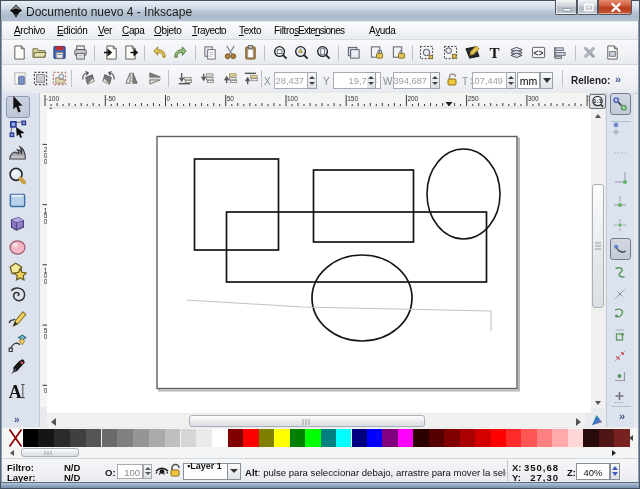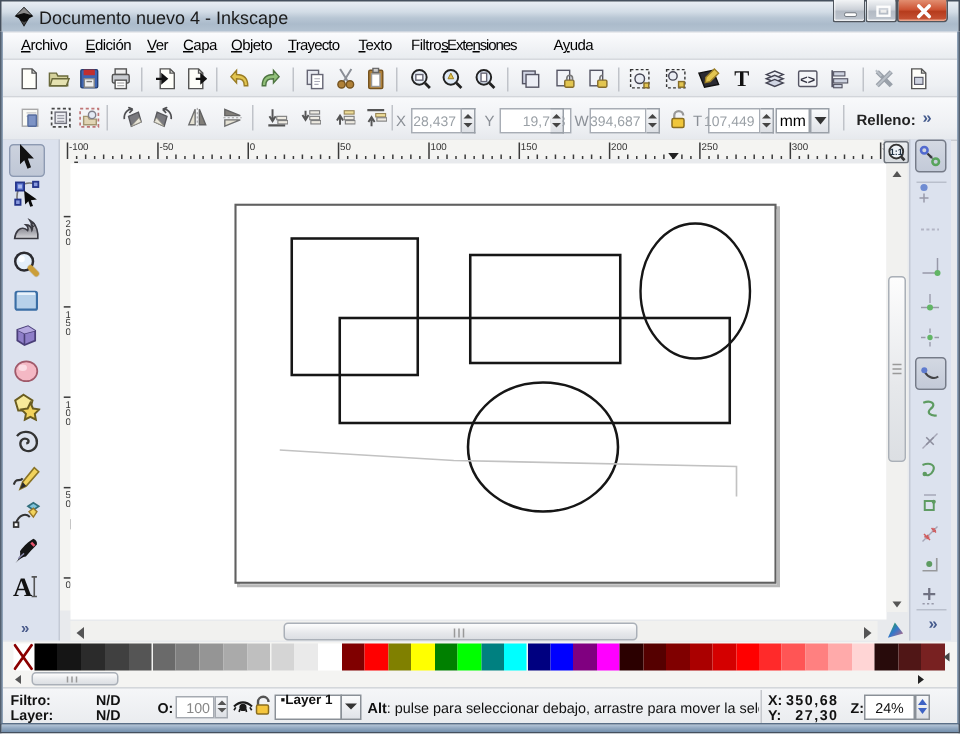--- a/index.html
+++ b/index.html
@@ -940,21 +940,21 @@
     <span class="b" style="left:185px;top:2px;font-size:9px">▪Layer 1</span>
     <span style="left:225px;top:4px;width:14px;height:17px;background:linear-gradient(#fafbfc,#e0e3e8);border:1px solid #8a9097"></span>
     <span style="left:228px;top:10px;width:0;height:0;border-left:4px solid transparent;border-right:4px solid transparent;border-top:4px solid #333"></span>
     <span style="left:243px;top:8px;width:261px;overflow:hidden;white-space:nowrap;font-size:9.6px"><b>Alt</b>: pulse para seleccionar debajo, arrastre para mover la selecci</span>
     <span style="left:505px;top:1px;width:1px;height:22px;background:#c5c8cd"></span>
     <span class="b" style="left:510px;top:3px">X:</span>
       <span class="b" style="left:518px;top:3px;width:39px;text-align:right;letter-spacing:1px">350,68</span>
     <span class="b" style="left:510px;top:13px">Y:</span>
       <span class="b" style="left:518px;top:13px;width:39px;text-align:right;letter-spacing:1px">27,30</span>
     <span class="b" style="left:565px;top:8px">Z:</span>
-    <span style="left:574px;top:4px;width:34px;height:17px;background:#fff;border:1px solid #8a9097;text-align:center;padding-top:3px">24%</span>
+    <span style="left:574px;top:4px;width:34px;height:17px;background:#fff;border:1px solid #8a9097;text-align:center;padding-top:3px">40%</span>
     <span style="left:608px;top:4px;width:10px;height:17px;background:linear-gradient(#f7f8fa,#dde0e5);border:1px solid #8a9097"></span>
     <span style="left:610px;top:7px;width:0;height:0;border-left:3px solid transparent;border-right:3px solid transparent;border-bottom:4px solid #3d62c4;"></span>
     <span style="left:610px;top:13px;width:0;height:0;border-left:3px solid transparent;border-right:3px solid transparent;border-top:4px solid #3d62c4;"></span>
   </div>
 
   <div id="bl" class="abs"></div>
   <div id="br" class="abs"></div>
   <div id="bb" class="abs"></div>
 </div>
 

